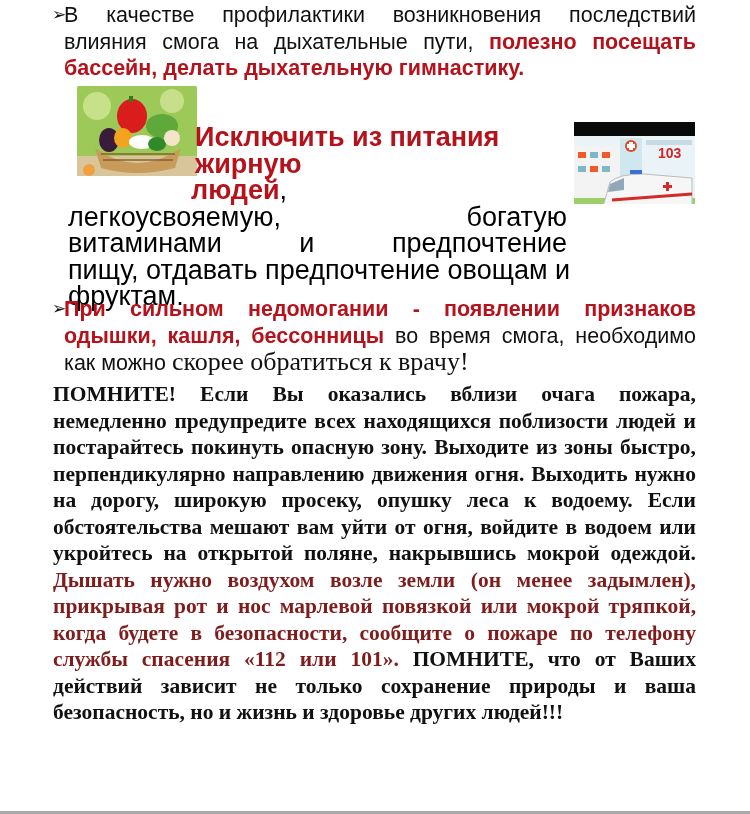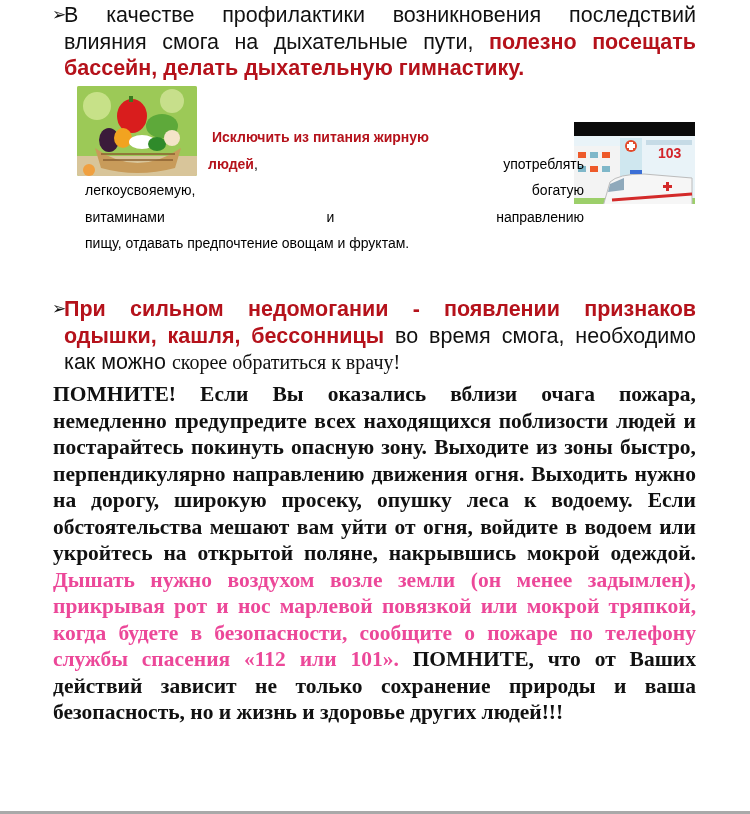--- a/index.html
+++ b/index.html
@@ -12,30 +12,30 @@
   .bullet-block .arrow { position:absolute; left:0; top:0; font-size:17px; }
   .bullet-block .txt { margin-left:12px; text-align:justify; text-align-last:left; }
 
   #b1 { top:2px; }
   #b2 { top:296px; }
 
   .img-veg { position:absolute; left:77px; top:86px; width:120px; height:90px; overflow:hidden; border-radius:2px;
              background:linear-gradient(180deg,#b8d86a 0%,#7fb64a 45%,#e6f0c8 100%); }
   .img-amb { position:absolute; left:574px; top:122px; width:121px; height:82px; overflow:hidden; background:#d946ef; }
 
-  .diet { position:absolute; left:85px; top:124px; width:499px; font-size:14px; line-height:26.5px; }
+  .diet { position:absolute; left:68px; top:124px; width:499px; font-size:27px; line-height:26.5px; }
   .diet .line { display:flex; justify-content:space-between; }
   .diet .l1 { margin-left:127px; }
   .diet .l2 { margin-left:123px; }
   .diet .l3 { }
   .diet .l5 { width:560px; }
 
   .remember { position:absolute; left:53px; top:381px; width:643px; font-size:21.5px; line-height:26.5px;
               font-family:"Liberation Serif", serif; font-weight:bold; color:#111; text-align:justify; }
-  .remember .red { color:#ec4899; }
+  .remember .red { color:#7f1d1d; }
   .remember .ital { }
   .bottom-line { position:absolute; left:0; top:811px; width:750px; height:3px; background:#a9a9a9; }
 </style>
 </head>
 <body>
 
 <div id="b1" class="bullet-block sans">
   <span class="arrow">➢</span>
   <div class="txt">
     <span>В качестве профилактики возникновения последствий влияния смога на дыхательные пути, </span><span class="red">полезно посещать бассейн, делать дыхательную гимнастику.</span>
@@ -88,40 +88,39 @@
     <rect x="56" y="48" width="12" height="4" fill="#3b6fd6"></rect>
   </svg>
 </div>
 
 <div class="diet sans">
   <div class="line l1">
     <span class="red">Исключить из питания жирную</span>
   </div>
   <div class="line l2">
     <span><span class="red">людей</span><span>,</span></span>
-    <span>употреблять</span>
   </div>
   <div class="line l3">
     <span>легкоусвояемую,</span>
     <span>богатую</span>
   </div>
   <div class="line">
     <span>витаминами</span>
     <span>и</span>
-    <span>направлению</span>
+    <span>предпочтение</span>
   </div>
   <div class="line l5">
     <span>пищу, отдавать предпочтение овощам и фруктам.</span>
   </div>
 </div>
 
 <div id="b2" class="bullet-block sans">
   <span class="arrow">➢</span>
   <div class="txt">
-    <span class="red">При сильном недомогании - появлении признаков одышки, кашля, бессонницы</span><span> во время смога, необходимо как можно </span><span class="serif" style="font-size:20px">скорее обратиться к врачу!</span>
+    <span class="red">При сильном недомогании - появлении признаков одышки, кашля, бессонницы</span><span> во время смога, необходимо как можно </span><span class="serif" style="font-size:26px">скорее обратиться к врачу!</span>
   </div>
 </div>
 
 <div class="remember">
   <span>ПОМНИТЕ! Если Вы оказались вблизи очага пожара, немедленно предупредите всех находящихся поблизости людей и постарайтесь покинуть опасную зону. Выходите из зоны быстро, перпендикулярно направлению движения огня. Выходить нужно на дорогу, широкую просеку, опушку леса к водоему. Если обстоятельства мешают вам уйти от огня, войдите в водоем или укройтесь на открытой поляне, накрывшись мокрой одеждой. </span><span class="red">Дышать нужно воздухом возле земли (он менее задымлен), прикрывая рот и нос марлевой повязкой или мокрой тряпкой, когда будете в безопасности, сообщите о пожаре по телефону службы спасения «112 или 101». </span><span class="ital">ПОМНИТЕ, что от Ваших действий зависит не только сохранение природы и ваша безопасность, но и жизнь и здоровье других людей!!!</span>
 </div>
 
 <div class="bottom-line"></div>
 
 </body></html>

